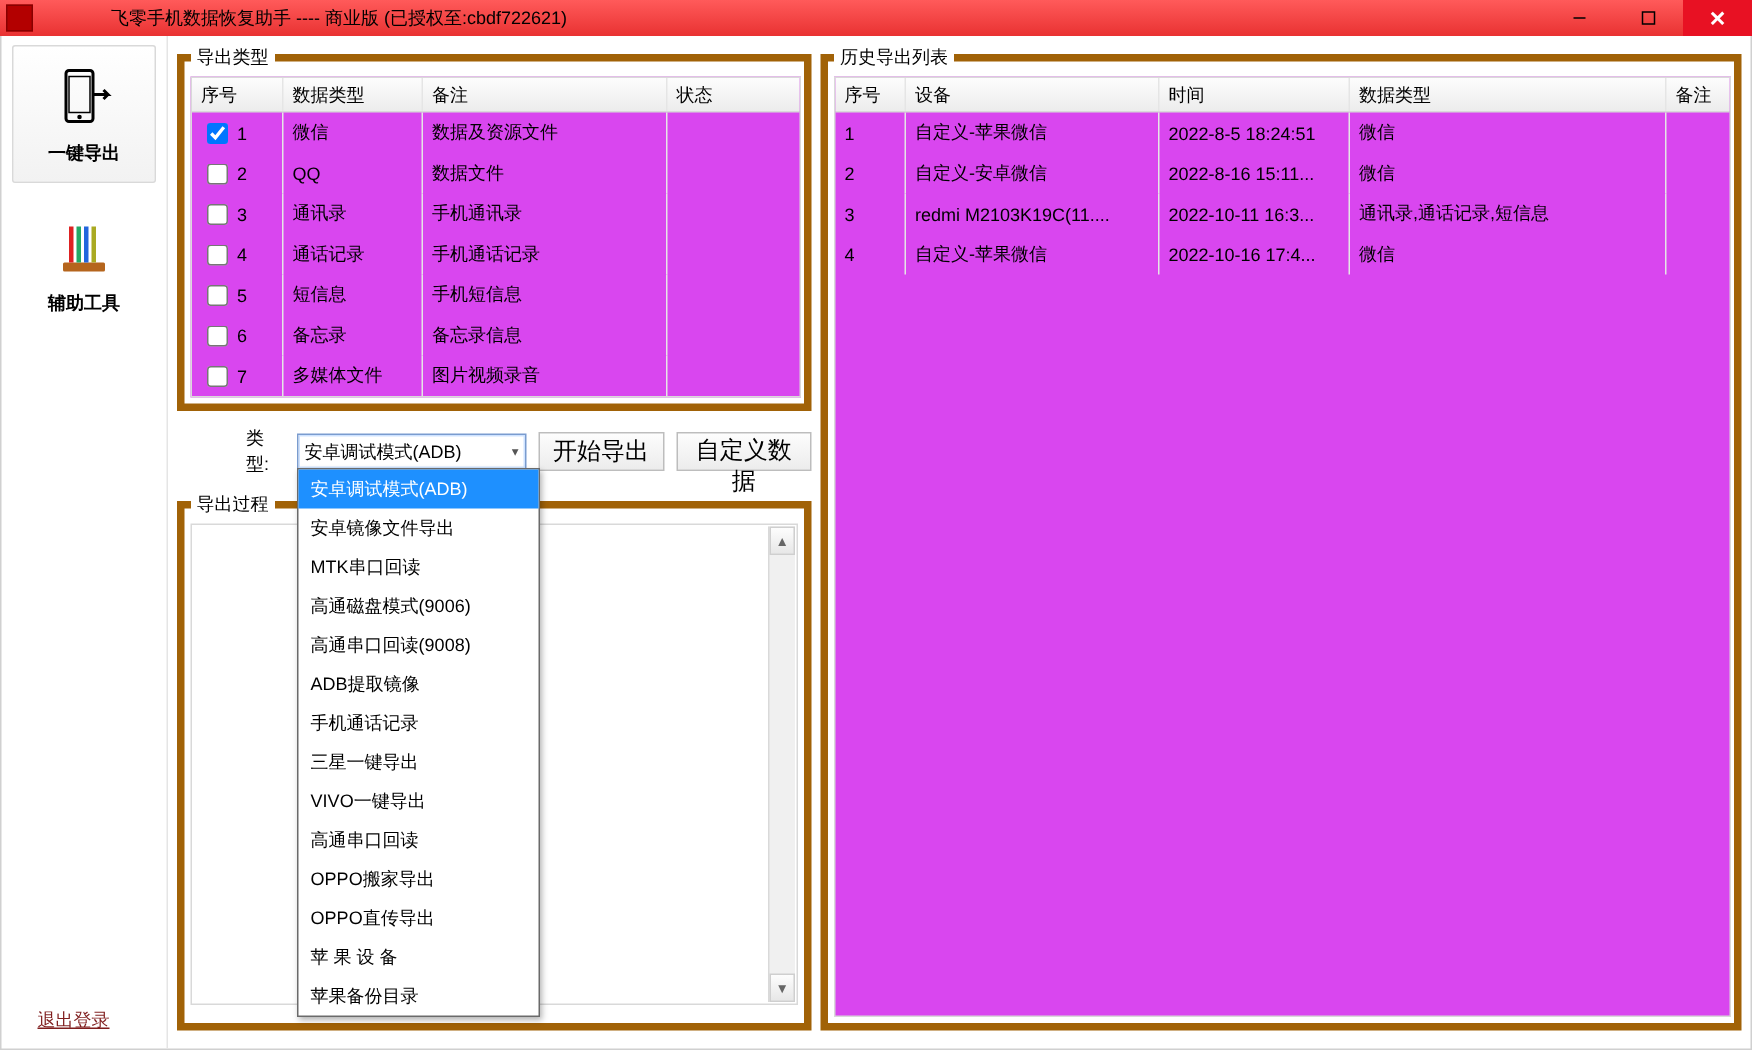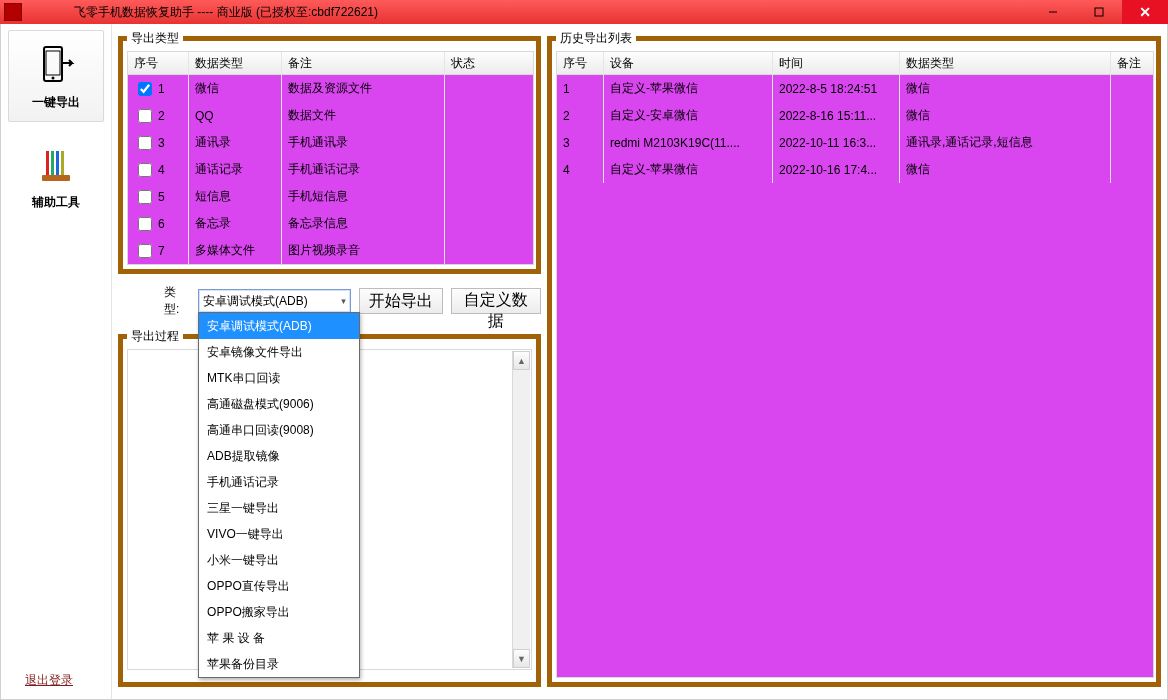--- a/index.html
+++ b/index.html
@@ -424,23 +424,23 @@
           <div class="dd-list" id="dd-list">
               <div class="dd-item selected">安卓调试模式(ADB)</div>
               <div class="dd-item">安卓镜像文件导出</div>
               <div class="dd-item">MTK串口回读</div>
               <div class="dd-item">高通磁盘模式(9006)</div>
               <div class="dd-item">高通串口回读(9008)</div>
               <div class="dd-item">ADB提取镜像</div>
               <div class="dd-item">手机通话记录</div>
               <div class="dd-item">三星一键导出</div>
               <div class="dd-item">VIVO一键导出</div>
-              <div class="dd-item">小米一键导出</div>
+              <div class="dd-item">高通串口回读</div>
+              <div class="dd-item">OPPO搬家导出</div>
               <div class="dd-item">OPPO直传导出</div>
-              <div class="dd-item">OPPO搬家导出</div>
               <div class="dd-item">苹 果 设 备</div>
               <div class="dd-item">苹果备份目录</div>
             </div>
         </div>
         <button class="btn">开始导出</button>
         <button class="btn">自定义数据</button>
       </div>
 
       <fieldset class="group process-group">
         <legend>导出过程</legend>

